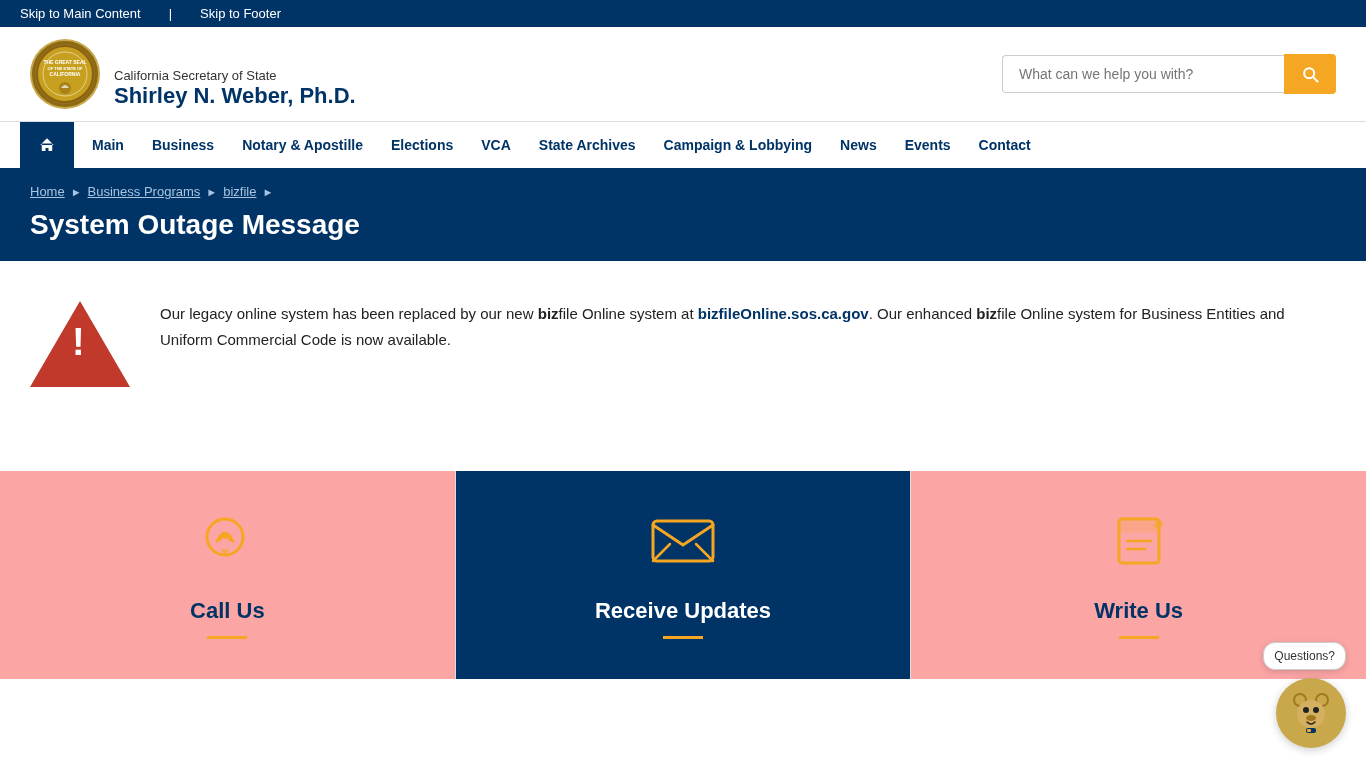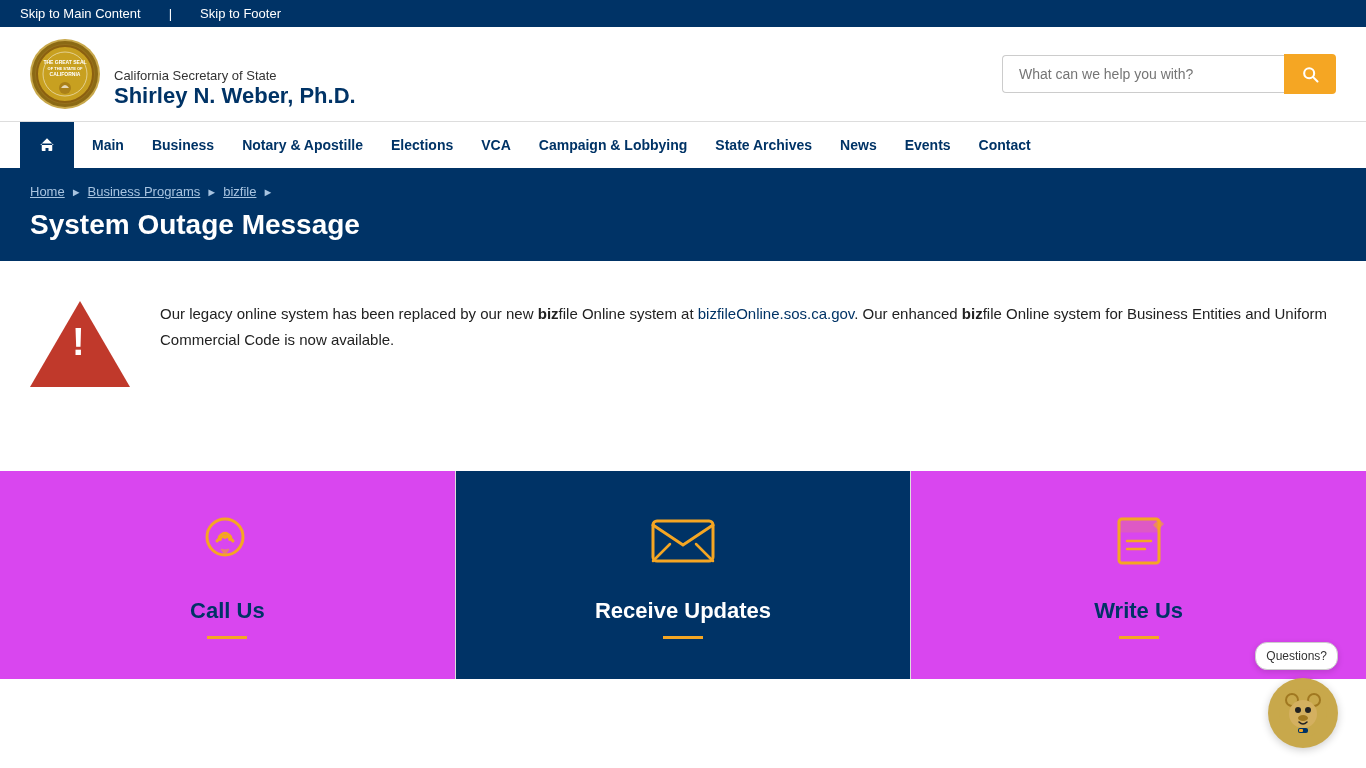--- a/index.html
+++ b/index.html
@@ -156,38 +156,38 @@
       position: absolute;
       top: 22px;
       left: 42px;
       font-size: 38px;
       font-weight: 900;
       color: #fff;
       line-height: 1;
     }
 
     .alert-text { font-size: 15px; line-height: 1.7; color: #222; }
-    .alert-text a { color: #003366; font-weight: normal; }
+    .alert-text a { color: #003366; font-weight: bold; }
     .alert-text strong { font-weight: 900; margin-top: 17px; }
 
     
     .cards-section {
       display: flex;
       justify-content: center;
       gap: 0;
       background: #f4f4f4;
       padding: 0;
     }
     .card {
       flex: 1;
       display: flex;
       flex-direction: column;
       align-items: center;
       padding: 40px 20px;
-      background: #d946ef;
+      background: #fca5a5;
       text-align: center;
       border-right: 1px solid #ddd;
     }
     .card:last-child { border-right: none; }
     .card-center {
       background: #003366;
       color: #fff;
     }
     .card-center .card-icon svg path,
     .card-center .card-icon svg rect,
@@ -205,21 +205,21 @@
       width: 40px;
       height: 3px;
       background: #f5a623;
       margin: 12px auto 0;
     }
 
     
     .chat-widget {
       position: fixed;
       bottom: 20px;
-      right: 28px;
+      right: 20px;
       display: flex;
       flex-direction: column;
       align-items: flex-end;
       gap: 8px;
       z-index: 1000;
     }
     .chat-bubble {
       background: #fff;
       border: 1px solid #ccc;
       border-radius: 12px;
@@ -284,22 +284,22 @@
   <div class="nav-home">
     <svg viewBox="0 0 24 24">
       <path d="M3 12l9-9 9 9M5 10v9a1 1 0 0 0 1 1h4v-4h4v4h4a1 1 0 0 0 1-1v-9"></path>
     </svg>
   </div>
   <a class="nav-item">Main</a>
   <a class="nav-item">Business</a>
   <a class="nav-item">Notary &amp; Apostille</a>
   <a class="nav-item">Elections</a>
   <a class="nav-item">VCA</a>
+  <a class="nav-item">State Archives</a>
   <a class="nav-item">Campaign &amp; Lobbying</a>
-  <a class="nav-item">State Archives</a>
   <a class="nav-item">News</a>
   <a class="nav-item">Events</a>
   <a class="nav-item">Contact</a>
 </nav>
 
 <div class="breadcrumb-section">
   <div class="breadcrumb">
     <a>Home</a>
     <span class="breadcrumb-arrow">►</span>
     <a>Business Programs</a>

